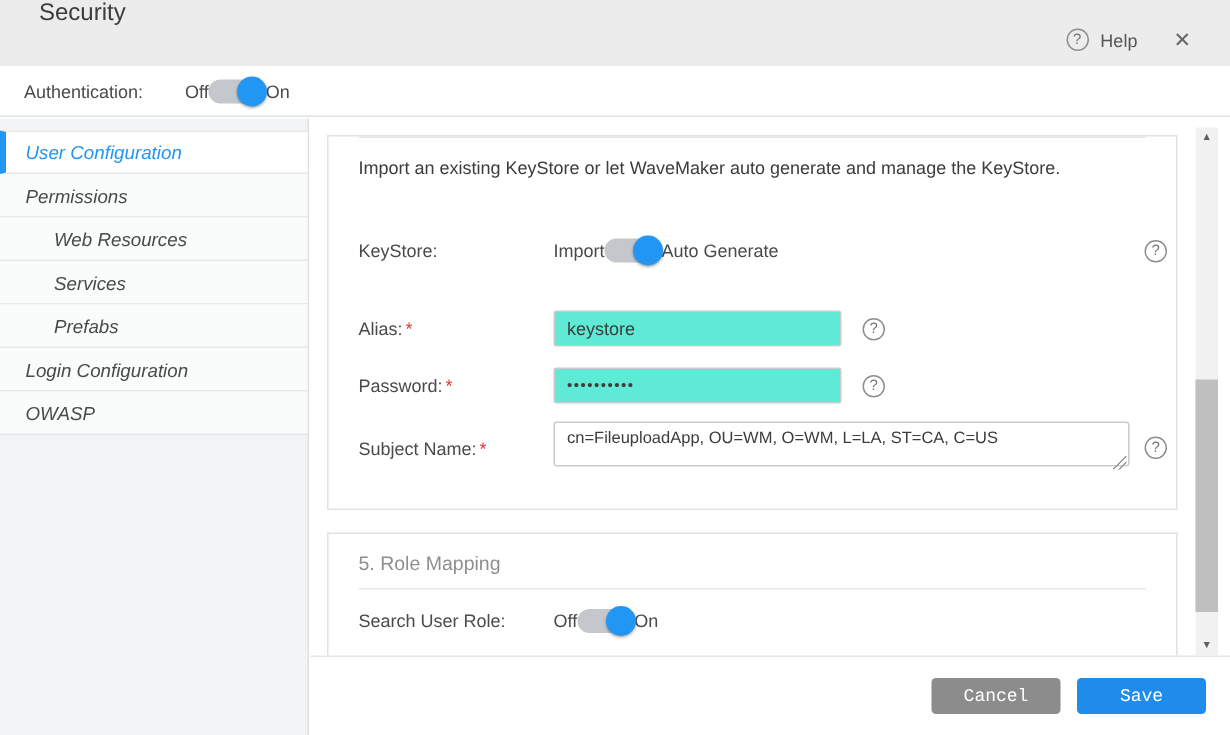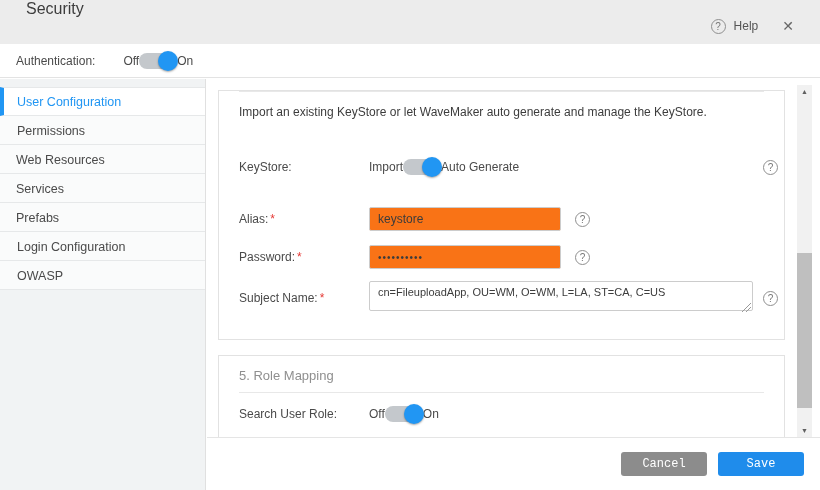--- a/index.html
+++ b/index.html
@@ -41,27 +41,27 @@
   .switch .knob {
     position:absolute; right:-1px; top:-2px; width:20px; height:20px;
     border-radius:50%; background:#2196f3; box-shadow:0 1px 2px rgba(0,0,0,.35);
   }
 
   
   .sidebar {
     position:absolute; top:79px; left:0; bottom:0; width:206px;
     background:#f1f3f4; border-right:1px solid #e0e0e0;
   }
-  .sidebar-list { margin-top:8px; }
+  .sidebar-list { margin-top:8px;font-style:italic; }
   .side-item {
     height:29px; line-height:29px; padding-left:17px; font-size:12.5px;
     color:#4a4a4a; background:#fafbfb; border-bottom:1px solid #e6e8e9;
     border-top:1px solid transparent; cursor:pointer; white-space:nowrap;
   }
-  .side-item.indent { padding-left:16px; }
+  .side-item.indent { padding-left:36px; }
   .side-item.active {
     background:#fff; color:#2196f3; border-left:4px solid #2196f3; padding-left:13px;
     border-top:1px solid #e6e8e9;
   }
 
   
   .main-area { position:absolute; left:207px; top:79px; right:0; bottom:53px; background:#fff; }
 
   .card {
     position:absolute; left:11px; width:567px; background:#fff;
@@ -77,21 +77,21 @@
   .row-keystore { top:68px; }
   .row-alias { top:116px; }
   .row-password { top:154px; }
   .row-subject { top:190px; }
   .row-searchrole { top:50px; }
   .field-label { width:130px; font-size:12px; color:#4a4a4a; flex:none; }
   .required { color:#e53935; margin-left:2px; }
 
   .text-input {
     width:192px; height:24px; border:1px solid #ccc; border-radius:2px;
-    padding:0 8px; font-size:12px; color:#3c3c3c; background:#f97316;
+    padding:0 8px; font-size:12px; color:#3c3c3c; background:#5eead4;
     font-family:"Liberation Sans","DejaVu Sans",sans-serif; outline:none;
   }
   .password-input { font-size:10px; letter-spacing:1px; }
   .subject-textarea {
     width:384px; height:30px; border:1px solid #ccc; border-radius:2px;
     padding:4px 8px; font-size:11px; color:#3c3c3c; resize:none; overflow:hidden;
     font-family:"Liberation Sans","DejaVu Sans",sans-serif; outline:none; position:relative;
   }
   .textarea-wrap { position:relative; display:inline-block; }
   .resize-grip {

